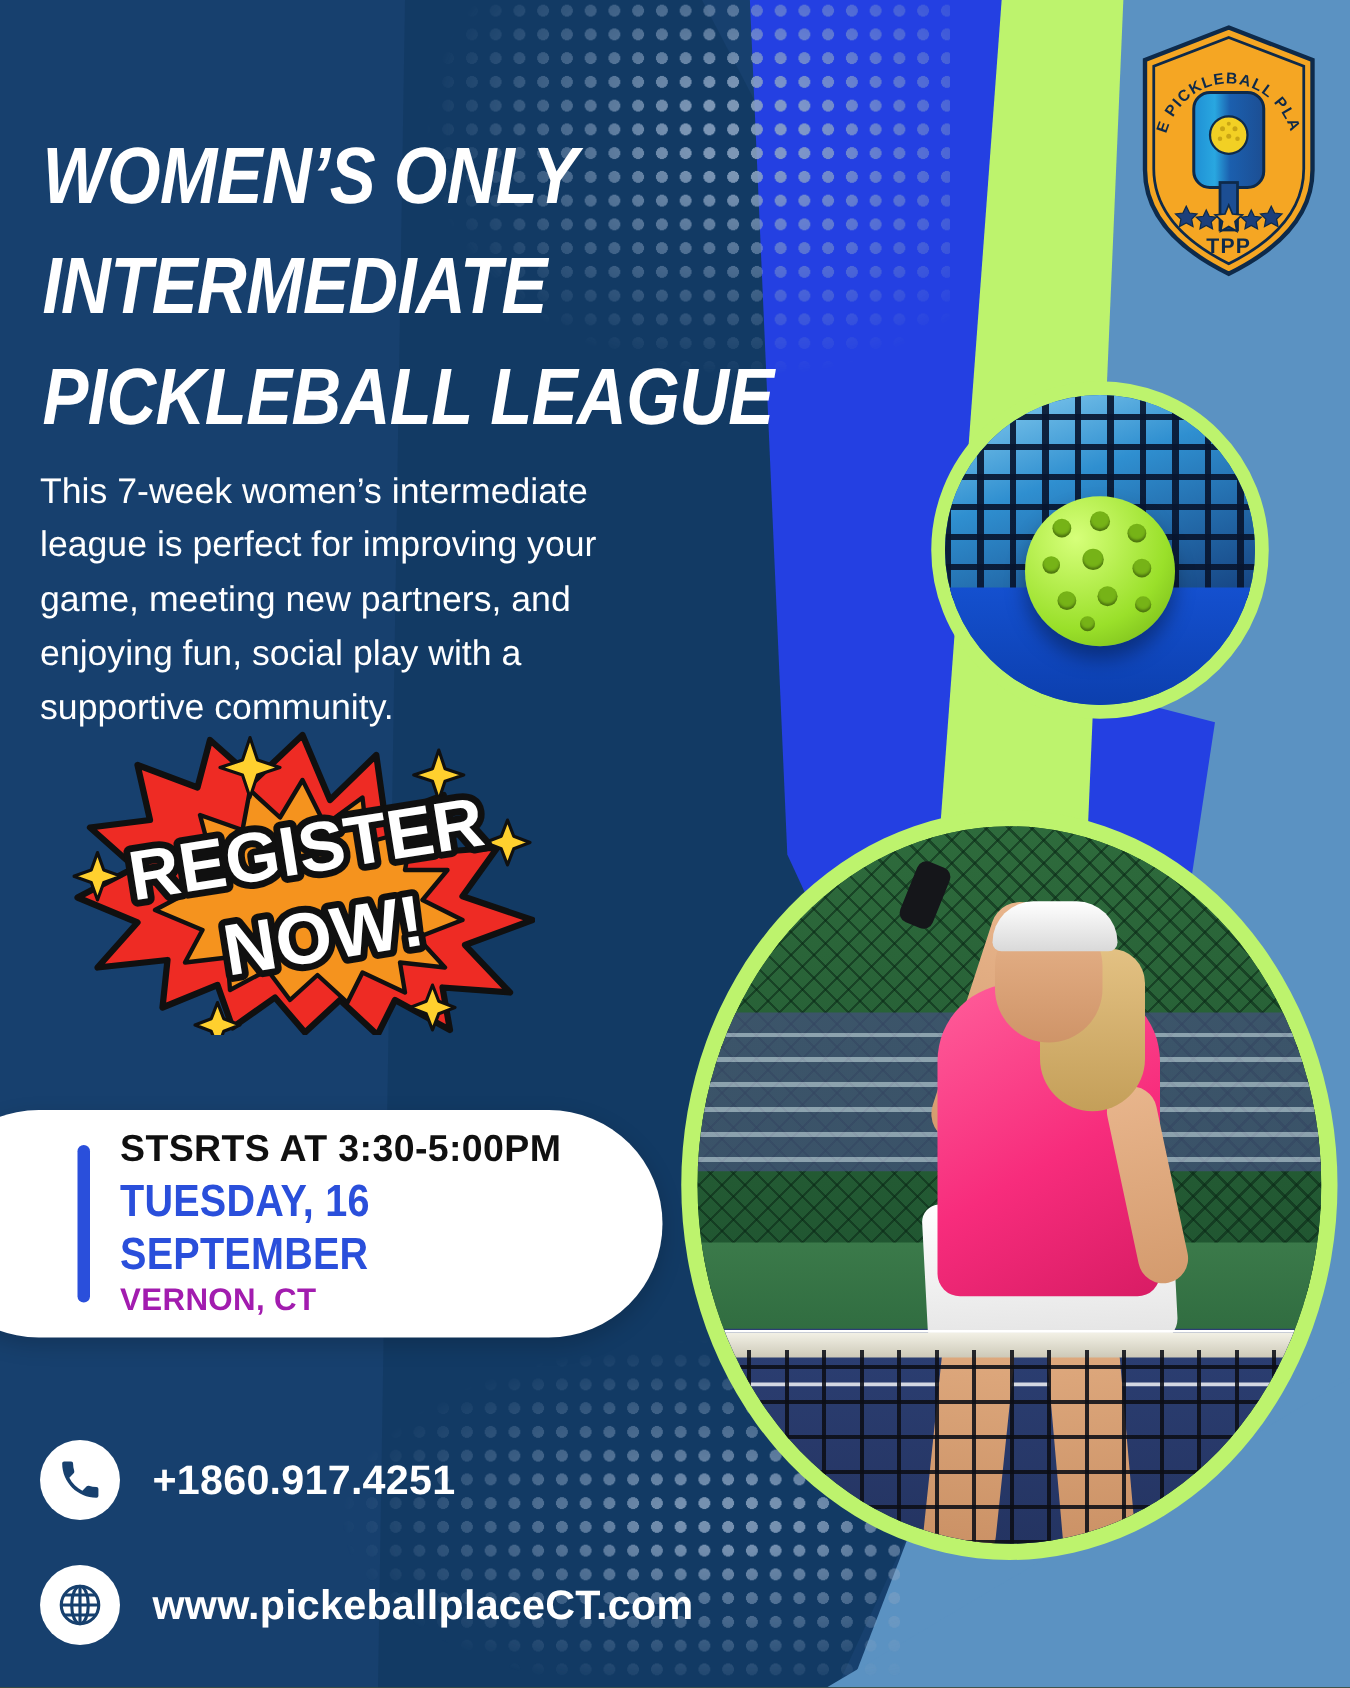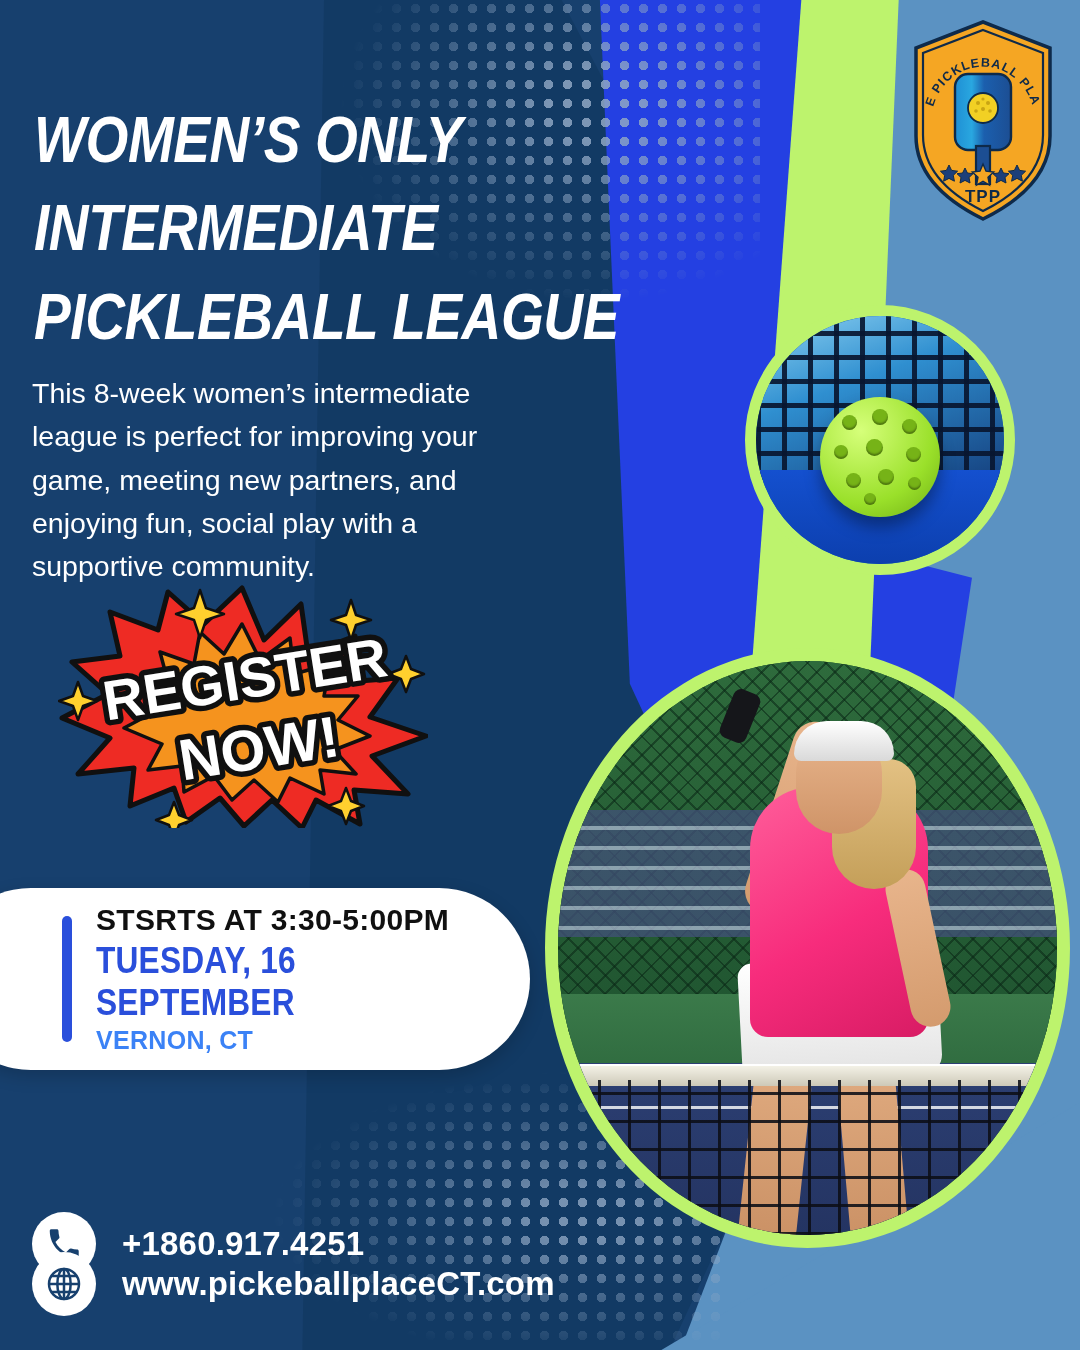--- a/index.html
+++ b/index.html
@@ -268,29 +268,29 @@
   .info-line1{
     font-size:30px; font-weight:bold; color:#101010;
     letter-spacing:.3px;
   }
   .info-line2{
     font-size:36px; font-weight:bold; color:#2a4fdb;
     transform:scaleX(.88); transform-origin:left center;
     letter-spacing:.2px; margin:3px 0 2px;
   }
   .info-line3{
-    font-size:25px; font-weight:bold; color:#3b82f6;
+    font-size:25px; font-weight:bold; color:#a21caf;
     letter-spacing:.3px;
   }
 
   
   .contact{
     position:absolute; display:flex; align-items:center; gap:26px;
   }
-  .c-phone{ left:32px; top:1212px; }
+  .c-phone{ left:32px; top:1152px; }
   .c-web{ left:32px; top:1252px;justify-content:center; }
   .c-icon{
     width:64px; height:64px; border-radius:50%;
     background:#fff; flex:none;
     display:flex; align-items:center; justify-content:center;
   }
   .c-text{ color:#fff; font-size:33px; font-weight:bold; letter-spacing:.2px; }
 </style>
 </head>
 <body>
@@ -341,21 +341,21 @@
         <polygon points="109,147 111.6,152.4 117.6,153.2 113.3,157.3 114.4,163.2 109,160.4 103.6,163.2 104.7,157.3 100.4,153.2 106.4,152.4"></polygon>
       </g>
       <polygon points="75,146 78,153.2 85.8,154 80,159.2 81.5,167 75,163.2 68.5,167 70,159.2 64.2,154 72,153.2" fill="#F5A623" stroke="#0E2A4A" stroke-width="1.4"></polygon>
       <text x="75" y="184" text-anchor="middle" font-family="'Liberation Sans',sans-serif" font-size="17" font-weight="bold" fill="#0E2A4A" letter-spacing="1">TPP</text>
     </svg>
   </div>
 
   <div class="headline">WOMEN’S ONLY INTERMEDIATE
 PICKLEBALL LEAGUE</div>
 
-  <div class="body-copy">This 8-week women’s intermediate league is perfect for improving your game, meeting new partners, and enjoying fun, social play with a supportive community.</div>
+  <div class="body-copy">This 7-week women’s intermediate league is perfect for improving your game, meeting new partners, and enjoying fun, social play with a supportive community.</div>
 
   <div class="ball-circle">
     <div class="ball-scene">
       <div class="ball-net"></div>
       <div class="ball-court"></div>
       <div class="ball">
         <i style="width:15px;height:15px;left:22px;top:18px;"></i>
         <i style="width:16px;height:16px;left:52px;top:12px;"></i>
         <i style="width:15px;height:15px;left:82px;top:22px;"></i>
         <i style="width:14px;height:14px;left:14px;top:48px;"></i>

